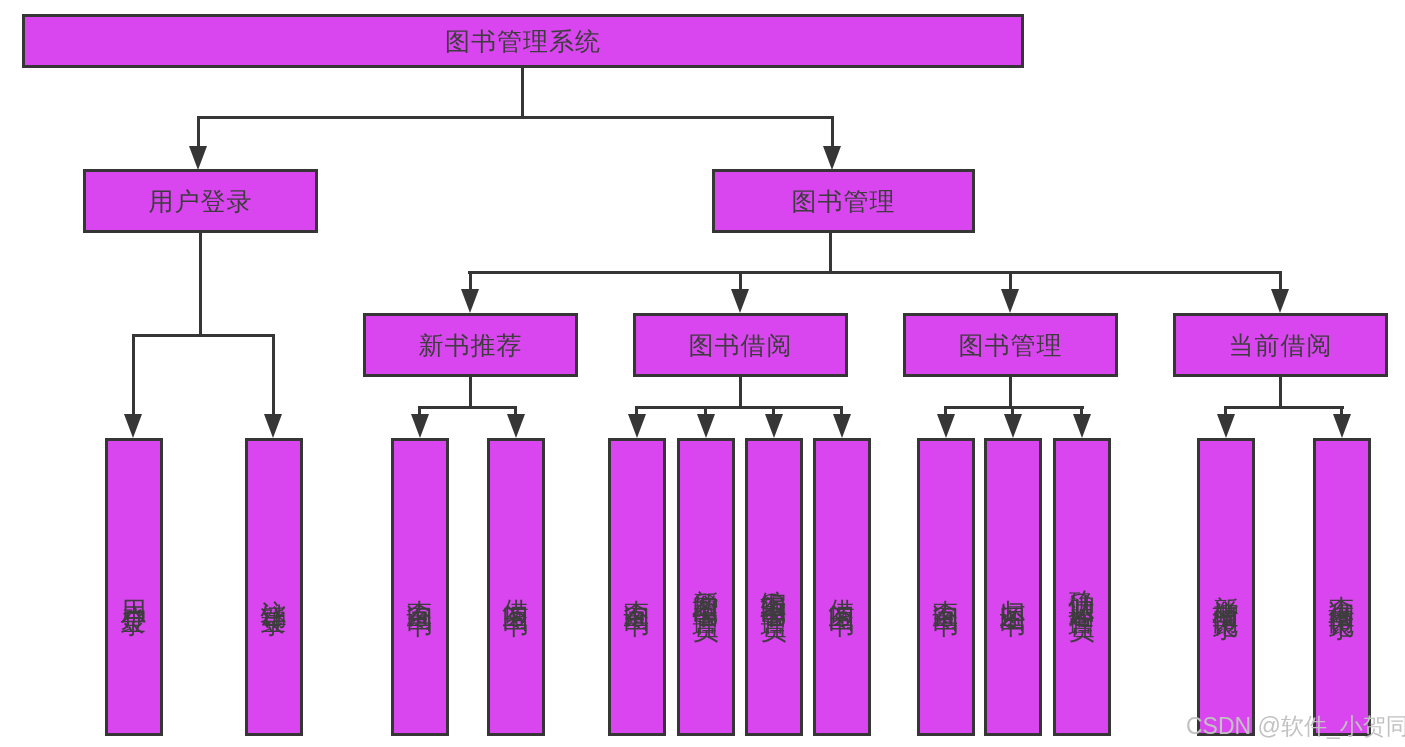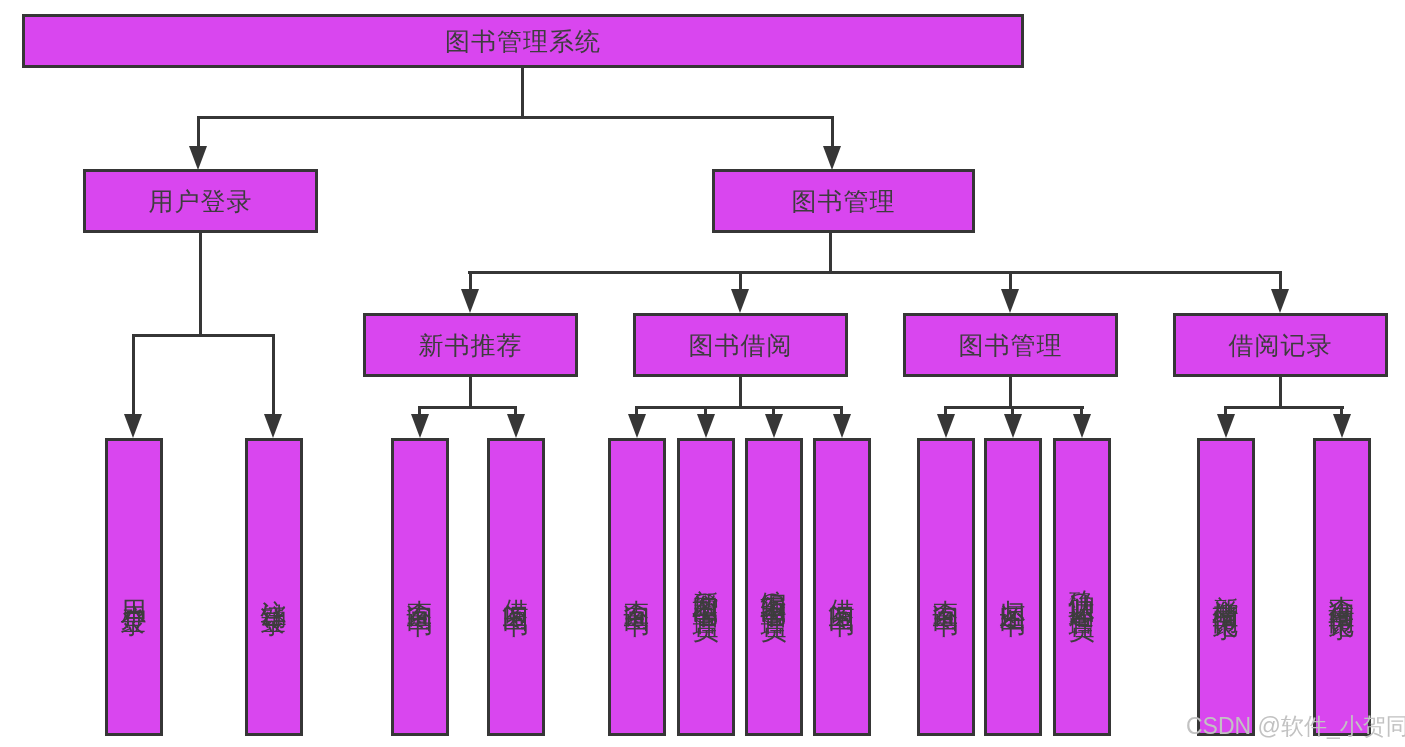--- a/index.html
+++ b/index.html
@@ -104,21 +104,21 @@
   <div class="vline" style="left:1009px;top:271px;height:22px;"></div>
   <div class="vline" style="left:1279px;top:271px;height:22px;"></div>
   <div class="arrow" style="left:461px;top:289px;"></div>
   <div class="arrow" style="left:731px;top:289px;"></div>
   <div class="arrow" style="left:1001px;top:289px;"></div>
   <div class="arrow" style="left:1271px;top:289px;"></div>
 
   <div class="box" id="b-book-borrow">图书借阅</div>
   <div class="box" id="b-new-book">新书推荐</div>
   <div class="box" id="b-current">图书管理</div>
-  <div class="box" id="b-records">借阅记录</div>
+  <div class="box" id="b-records">当前借阅</div>
 
   <div class="vline" style="left:469px;top:377px;height:32px;"></div>
   <div class="hline" style="left:418px;top:406px;width:99px;"></div>
   <div class="vline" style="left:418px;top:406px;height:12px;"></div>
   <div class="vline" style="left:514px;top:406px;height:12px;"></div>
   <div class="arrow" style="left:411px;top:414px;"></div>
   <div class="arrow" style="left:507px;top:414px;"></div>
 
   <div class="vline" style="left:739px;top:377px;height:32px;"></div>
   <div class="hline" style="left:635px;top:406px;width:208px;"></div>

